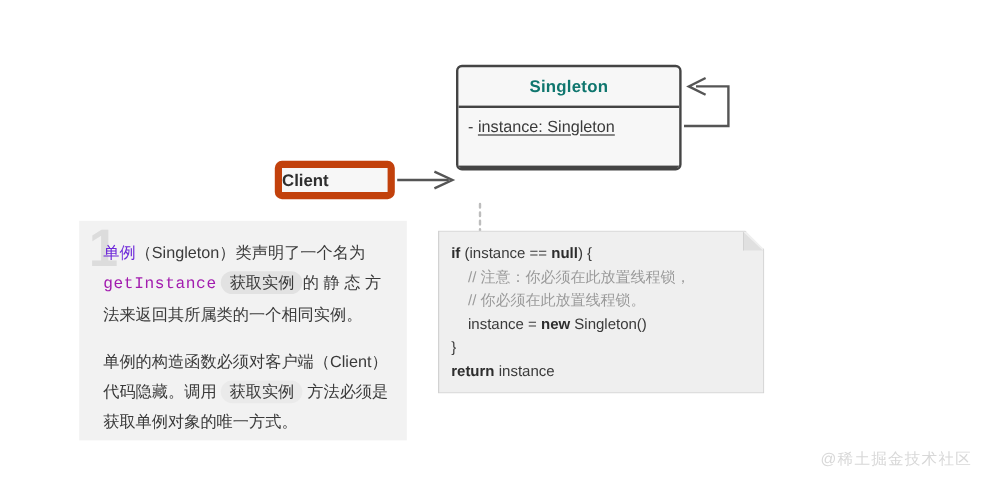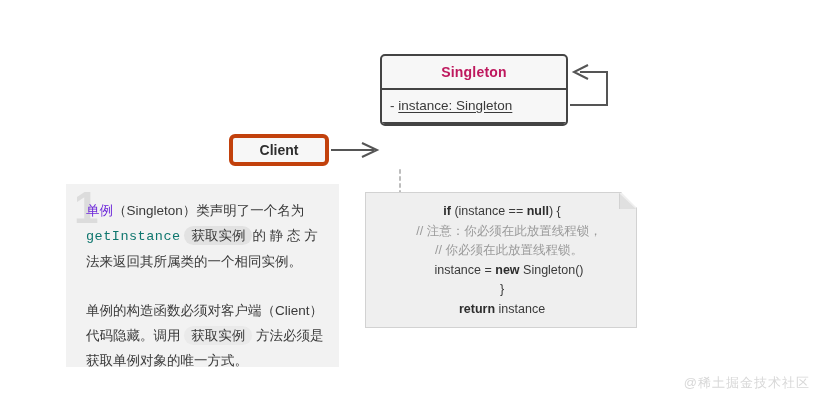--- a/index.html
+++ b/index.html
@@ -26,55 +26,54 @@
     border-radius: 5px;
     background: #f7f7f7;
     box-sizing: border-box;
     overflow: hidden;
   }
   .uml-class-title {
     text-align: center;
     font-weight: bold;
     font-size: 14px;
     padding: 8px 6px 8px 6px;
-    color: #be185d;
+    color: #0f766e;
     letter-spacing: .2px;
   }
   .uml-divider {
     height: 2px;
     background: #444444;
   }
   .uml-compartment {
-    padding: 6px 8px 6px 8px;
+    padding: 6px 8px 22px 8px;
     font-size: 13.5px;
     line-height: 20px;
     color: #3a3a3a;
   }
   .uml-attr-underline {
     text-decoration: underline;
     text-underline-offset: 2px;
   }
   .uml-member {
     white-space: nowrap;
   }
 
   
   .client-box {
     position: absolute;
     left: 229px;
     top: 134px;
     width: 100px;
     height: 32px;
-    border: 4px solid #c2410c;
+    border: 6px solid #c2410c;
     border-radius: 6px;
     background: #f7f7f7;
     box-sizing: border-box;
     display: flex;
     align-items: center;
-    justify-content: center;
     font-weight: bold;
     font-size: 14px;
     color: #2e2e2e;
   }
 
   
   .connectors {
     position: absolute;
     left: 0;
     top: 0;
@@ -88,21 +87,20 @@
     position: absolute;
     left: 365px;
     top: 192px;
     width: 272px;
     height: 136px;
     background: #efefef;
     border: 1px solid #d2d2d2;
     box-sizing: border-box;
     
     clip-path: polygon(0 0, calc(100% - 16px) 0, 100% 16px, 100% 100%, 0 100%);
-    text-align: center;
   }
   .code-note-fold {
     position: absolute;
     right: 0;
     top: 0;
     width: 16px;
     height: 16px;
     background: #e0e0e0;
     clip-path: polygon(0 0, 100% 100%, 0 100%);
     border-left: 1px solid #d2d2d2;
@@ -145,27 +143,27 @@
   .panel-text {
     position: absolute;
     left: 20px;
     top: 14px;
     right: 8px;
     font-size: 13.5px;
     line-height: 25px;
     color: #3a3a3a;
   }
   .para { margin: 0; }
-  .para + .para { margin-top: 24px; }
+  .para + .para { margin-top: 14px; }
   .bold-cn { font-weight: normal; color: #6d28d9; }
   .mono-code {
     font-family: "Liberation Mono", "DejaVu Sans Mono", monospace;
     font-size: 13.5px;
     letter-spacing: .5px;
-    color: #0f766e;
+    color: #a21caf;
   }
   .chip {
     background: #e2e2e2;
     border-radius: 10px;
     padding: 2px 7px;
     color: #3a3a3a;
   }
   .chip-light {
     background: #eaeaea;
     border-radius: 10px;

